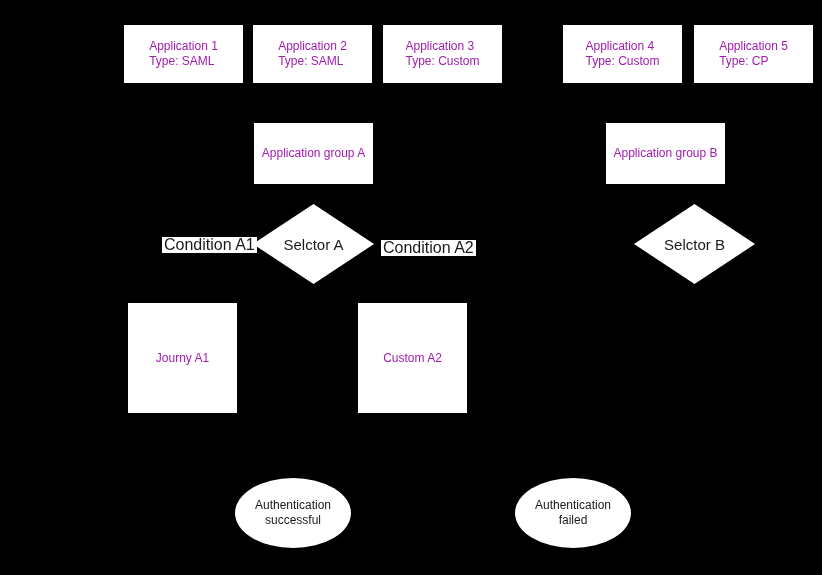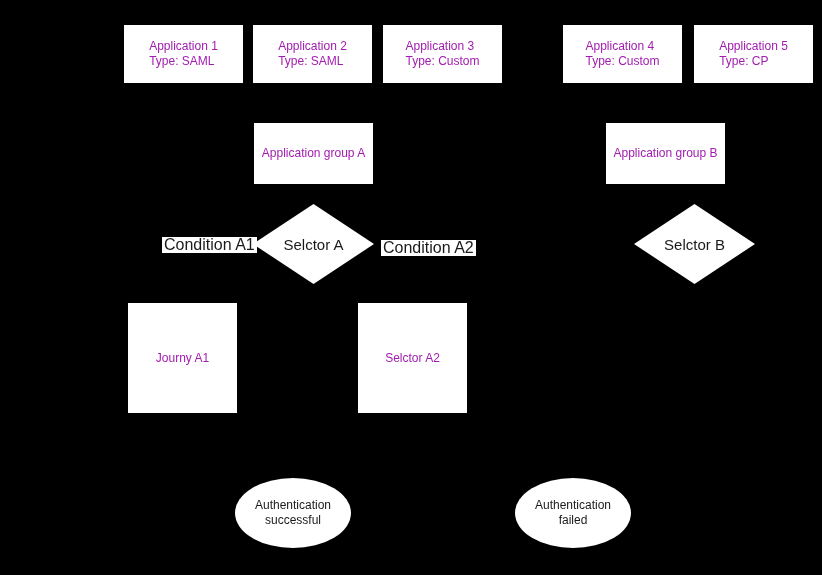--- a/index.html
+++ b/index.html
@@ -143,21 +143,21 @@
     <svg viewBox="0 0 121 80">
       <polygon points="60.5,0 121,40 60.5,80 0,40" fill="#ffffff"></polygon>
     </svg>
     <div class="diamond-label">Selctor B</div>
   </div>
 
   <div class="cond-label" style="left:162px; top:237px;">Condition A1</div>
   <div class="cond-label" style="left:381px; top:240px;">Condition A2</div>
 
   <div class="node rect journey-box" style="left:128px; top:303px;">Journy A1</div>
-  <div class="node rect journey-box" style="left:358px; top:303px;">Selctor A2</div>
+  <div class="node rect journey-box" style="left:358px; top:303px;">Custom A2</div>
 
   <div class="ellipse-wrap" style="left:235px; top:478px;">
     <svg viewBox="0 0 116 70">
       <ellipse cx="58" cy="35" rx="58" ry="35" fill="#ffffff"></ellipse>
     </svg>
     <div class="ellipse-label line2">Authentication
 successful</div>
   </div>
 
   <div class="ellipse-wrap" style="left:515px; top:478px;">

